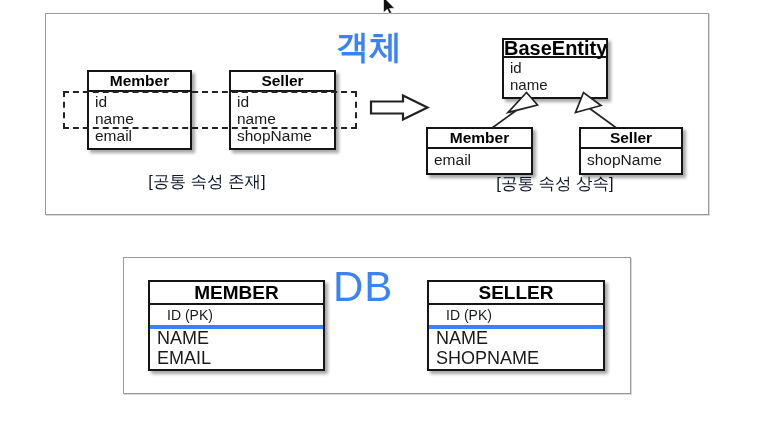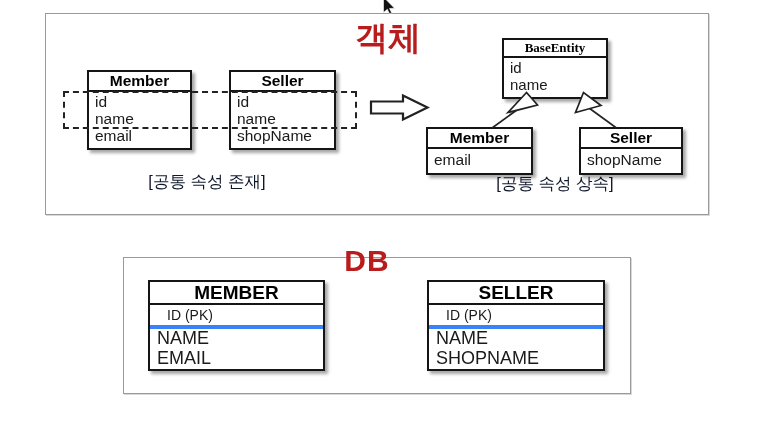--- a/index.html
+++ b/index.html
@@ -5,36 +5,36 @@
   html,body{margin:0;padding:0;background:#fff;}
   .stage{position:relative;width:769px;height:436px;background:#ffffff;
          font-family:"Liberation Sans",sans-serif;color:#1a1a1a;overflow:hidden;}
 
   
   .section-box{position:absolute;background:#ffffff;border:1px solid #9a9a9a;
                box-shadow:1px 1px 0 rgba(0,0,0,0.15);}
   .obj-box{left:45px;top:13px;width:662px;height:200px;}
   .db-box{left:123px;top:257px;width:506px;height:135px;}
 
-  .big-title{position:absolute;text-align:center;color:#b91c1c;}
+  .big-title{position:absolute;text-align:left;color:#3b82f6;margin-top:9px;}
   .obj-title{left:336px;top:19px;width:104px;font-size:33px;line-height:37px;font-weight:600;}
-  .db-title{left:333px;top:242px;width:68px;font-size:30px;line-height:37px;font-weight:700;letter-spacing:1px;}
+  .db-title{left:333px;top:259px;width:68px;font-size:42px;line-height:37px;font-weight:400;letter-spacing:1px;}
 
   
   .uml{position:absolute;background:#ffffff;border:2px solid #151515;
        box-shadow:3px 3px 3px rgba(0,0,0,0.35);z-index:2;}
   .uml .hd{border-bottom:2px solid #151515;font-weight:bold;text-align:center;
            font-size:15.5px;line-height:18px;color:#000;}
   .uml .bd{padding:1px 0 4px 6px;}
   .uml .attr{font-size:15.5px;line-height:17px;white-space:nowrap;}
 
   .member-l{left:87px;top:70px;width:101px;}
   .seller-l{left:229px;top:70px;width:103px;}
   .base-entity{left:502px;top:38px;width:102px;}
-  .base-entity .hd{font-size:13px;line-height:16px;font-family:Liberation Serif, serif;}
+  .base-entity .hd{font-size:20px;line-height:16px;}
   .base-entity .attr{font-size:15px;line-height:17px;}
   .member-r{left:426px;top:127px;width:103px;}
   .seller-r{left:579px;top:127px;width:100px;}
   .member-r .attr,.seller-r .attr{line-height:19px;}
 
   
   .dashed-rect{position:absolute;left:63px;top:91px;width:290px;height:34px;
                border:2px dashed #222;background:transparent;z-index:4;}
 
   

